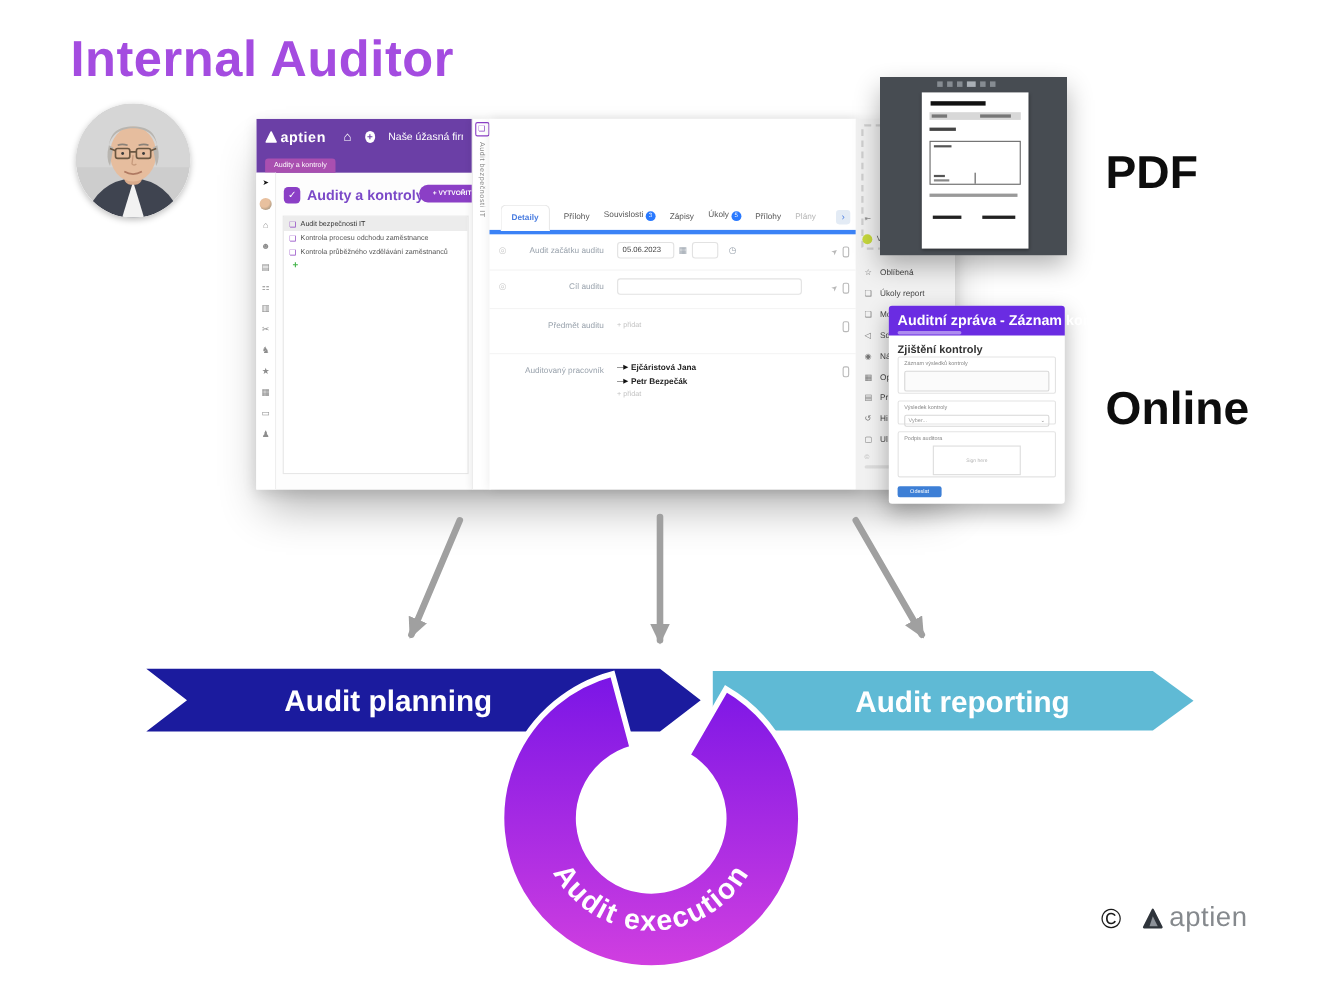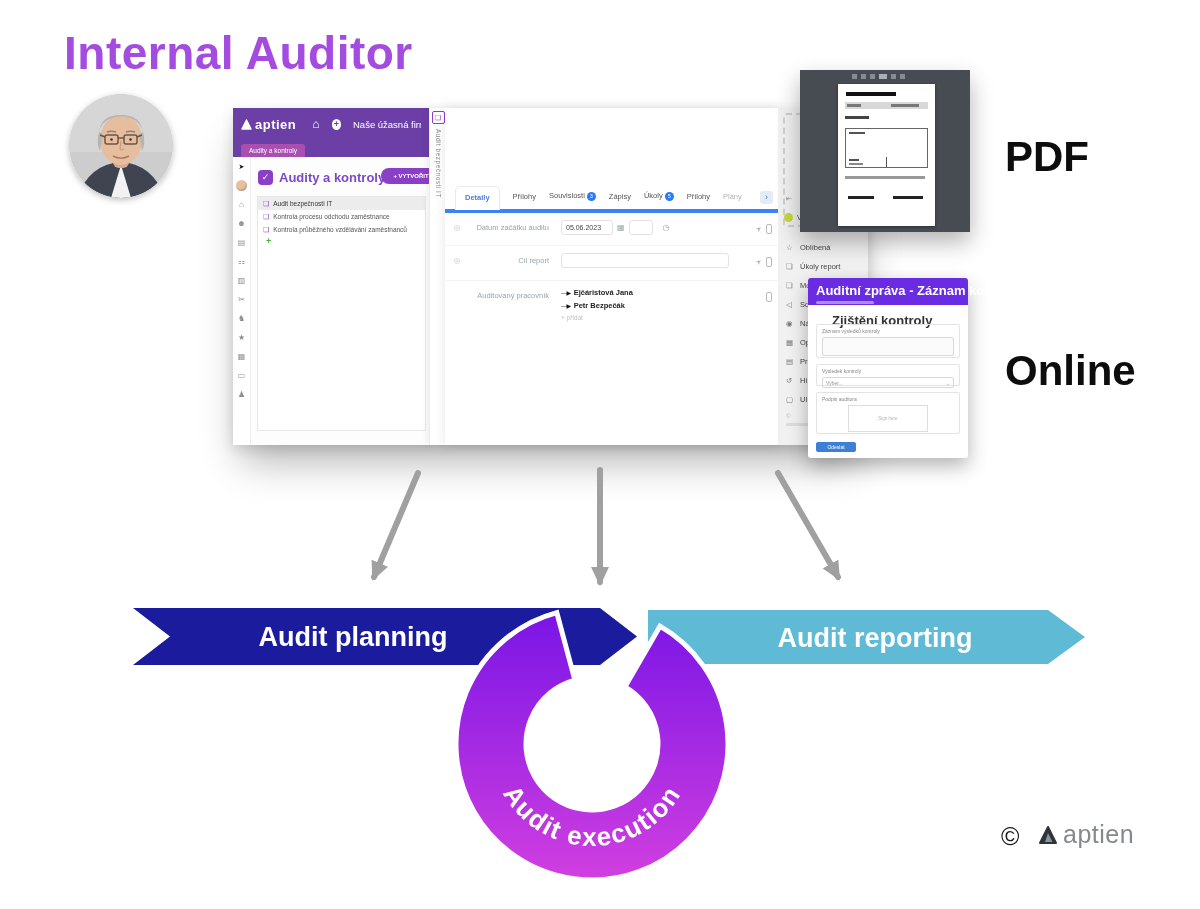--- a/index.html
+++ b/index.html
@@ -108,21 +108,21 @@
   .pdf-rect{left:7px;top:44px;width:83px;height:40px;border:1px solid #666;box-sizing:border-box;}
 
   .big-label{font-size:42px;font-weight:bold;color:#0d0d0d;}
 
   
   .oform{left:808px;top:278px;width:160px;height:180px;background:#fff;z-index:4;border-radius:3px;
          box-shadow:0 8px 20px rgba(0,0,0,.30);}
   .ohead{left:0;top:0;width:160px;height:27px;background:#6a2ce2;border-radius:3px 3px 0 0;box-sizing:border-box;padding:5px 8px 0;}
   .ohead .t{color:#fff;font-size:13px;font-weight:bold;white-space:nowrap;}
   .ohead .sub{width:58px;height:3px;background:rgba(255,255,255,.45);border-radius:2px;margin-top:3px;}
-  .osec{left:24px;top:35px;font-size:13px;font-weight:bold;color:#333;}
+  .osec{left:8px;top:35px;font-size:10px;font-weight:bold;color:#333;}
   .ogroup{position:absolute;left:8px;width:144px;border:1px solid #e3e3e3;border-radius:2px;
           padding:3px 5px;box-sizing:border-box;}
   .olabel{font-size:5px;color:#888;}
   .otextarea{height:17px;border:1px solid #d8d8d8;border-radius:2px;background:#fbfbfb;margin-top:3px;}
   .oselect{height:9px;border:1px solid #d8d8d8;border-radius:2px;margin-top:3px;display:flex;
            align-items:center;justify-content:space-between;padding:0 3px;font-size:5px;color:#999;}
   .osig{width:78px;height:25px;border:1px solid #ddd;margin:3px auto 2px;display:flex;
         align-items:center;justify-content:center;font-size:4.5px;color:#b5b5b5;}
   .osubmit{left:8px;top:164px;width:40px;height:10px;background:#3d7fd6;border-radius:2px;color:#fff;
            font-size:5px;line-height:10px;text-align:center;}
@@ -255,45 +255,55 @@
           <span>Úkoly</span><span class="badge">5</span>
         </span>
         <span class="dtab">Přílohy</span>
         <span class="dtab dim">Plány</span>
         <span class="tabs-more">›</span>
       </div>
 
       <div class="frows abs">
         <div class="frow" style="min-height:18px;">
           <span class="ficon">◎</span>
-          <span class="flabel">Datum začátku auditu</span>
+          <span class="flabel">Audit začátku auditu</span>
           <span class="fbody inline">
             <span class="inbox w-date">05.06.2023</span>
             <span class="gray-g">▦</span>
             <span class="inbox w-mini"></span>
             <span class="gray-g" style="margin-left:6px;">◷</span>
           </span>
           <span class="fside">
             <span class="pin">➤</span>
             <span class="clip"></span>
           </span>
         </div>
 
         <div class="frow" style="min-height:20px;">
           <span class="ficon">◎</span>
-          <span class="flabel">Cíl report</span>
+          <span class="flabel">Cíl auditu</span>
           <span class="fbody inline">
             <span class="inbox w-goal"></span>
           </span>
           <span class="fside">
             <span class="pin">➤</span>
             <span class="clip"></span>
           </span>
         </div>
 
+        <div class="frow" style="min-height:26px;">
+          <span class="ficon"></span>
+          <span class="flabel">Předmět auditu</span>
+          <span class="fbody">
+            <div class="addlink">+ přidat</div>
+          </span>
+          <span class="fside">
+              <span class="clip"></span>
+            </span>
+        </div>
 
         <div class="frow" style="min-height:48px;">
           <span class="ficon"></span>
           <span class="flabel">Auditovaný pracovník</span>
           <span class="fbody">
             <div class="person">
               <span class="parrow">—▶</span>
               <span>Ejčáristová Jana</span>
             </div>
             <div class="person">

